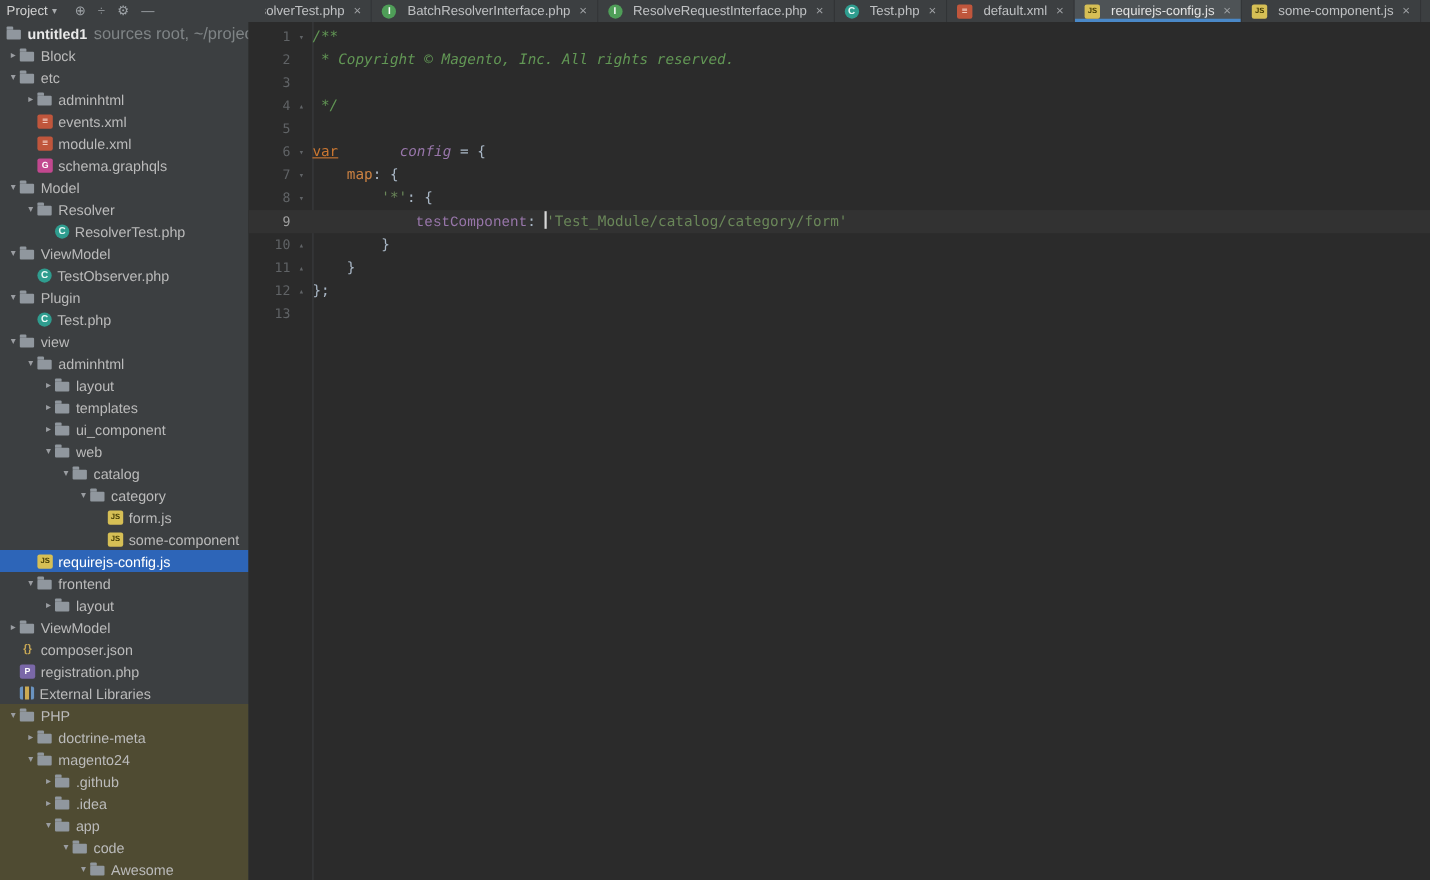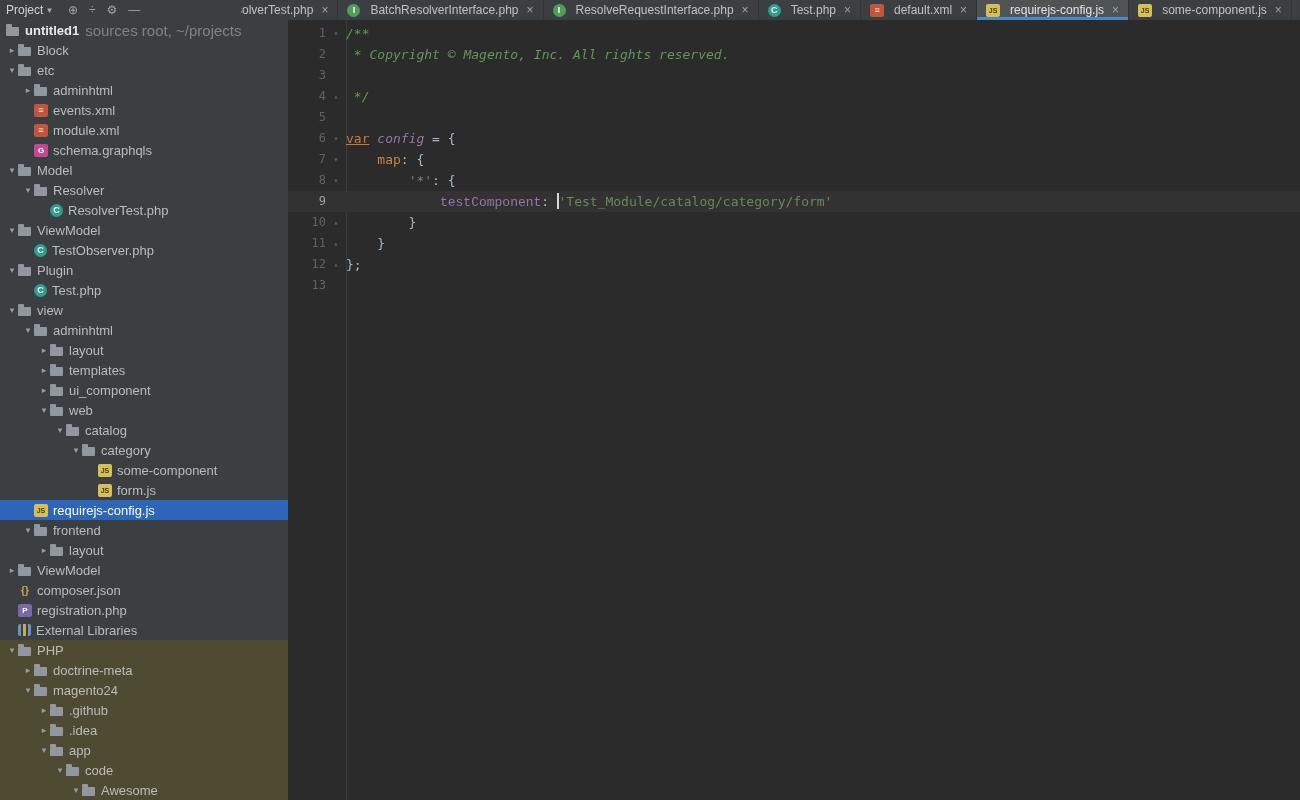--- a/index.html
+++ b/index.html
@@ -29,21 +29,21 @@
   .tb-icons{display:flex;gap:11px;margin-left:16px;color:#9da2a6;font-size:12px;align-items:center;}
   .tb-icons span{line-height:20px;}
   .tabs{flex:1;display:flex;overflow:hidden;}
   .tab{display:flex;align-items:center;gap:5px;padding:0 9px;font-size:12px;color:#bfc1c3;
        background:var(--sidebar_bg);border-right:1px solid #313436;white-space:nowrap;position:relative;}
   .tab.clipped{margin-left:-14px;}
   .tab.active{background:var(--tab_active_bg);color:#e2e2e2;box-shadow:inset 0 -3px 0 var(--accent);}
   .tab-close{color:#9fa2a5;font-size:12px;margin-left:3px;}
   
   .main{flex:1;display:flex;min-height:0;}
-  .sidebar{width:288px;flex:none;background:var(--sidebar_bg);overflow:hidden;
+  .sidebar{width:226px;flex:none;background:var(--sidebar_bg);overflow:hidden;
            font-size:13px;color:#bbbbbb;}
   .row{height:20px;display:flex;align-items:center;white-space:nowrap;overflow:hidden;}
   .row .chev{width:12px;flex:none;text-align:center;color:#9a9da1;font-size:9px;}
   .row-label{margin-left:0;}
   .row.selected{background:var(--selection);color:#fff;}
   .row.scope{background:var(--scope);}
   .row.root{padding-left:6px;}
   .row.root b{color:#e9e9e9;font-weight:bold;margin:0 6px 0 0;}
   .hint{color:#7f8486;font-size:15px;}
   
@@ -64,21 +64,21 @@
           font-family:"DejaVu Sans Mono",monospace;font-size:13px;}
   .editor::before{content:"";position:absolute;top:0;bottom:0;left:0;width:58px;border-right:1px solid #3a3c3f;}
   .eline{display:flex;height:21px;line-height:21px;position:relative;}
   .eline.current{background:#323232;}
   .lnum{width:38px;flex:none;text-align:right;color:#606366;font-size:12px;}
   .eline.current .lnum{color:#a0a0a0;}
   .fold{width:20px;flex:none;text-align:center;color:#606366;font-size:8px;}
   .lcode{white-space:pre;color:var(--syn-plain);}
   .tk-cmt{color:var(--syn-comment);font-style:italic;}
   .tk-kw{color:var(--syn-keyword);text-decoration:underline;}
-  .tk-var{color:var(--syn-variable);font-style:italic;}
+  .tk-var{color:var(--syn-variable);font-style:italic;margin-left:48px;}
   .tk-key{color:var(--syn-key);}
   .tk-prop{color:var(--syn-property);font-family:Liberation Mono, monospace;}
   .tk-str{color:var(--syn-string);}
   .tk-pl{color:var(--syn-plain);}
   .caret{display:inline-block;width:1.5px;height:16px;background:#d8d8d8;vertical-align:-3px;}
 </style>
 </head>
 <body>
 
 <div class="app">
@@ -245,26 +245,26 @@
             <span class="row-label">catalog</span>
           </div>
           <div class="row" style="padding-left: 70px;">
             <span class="chev">▾</span>
             <span class="ic ic-folder"></span>
             <span class="row-label">category</span>
           </div>
           <div class="row" style="padding-left: 86px;">
             <span class="chev"></span>
             <span class="ic ic-js">JS</span>
+            <span class="row-label">form.js</span>
+          </div>
+          <div class="row" style="padding-left: 86px;">
+            <span class="chev"></span>
+            <span class="ic ic-js">JS</span>
             <span class="row-label">some-component</span>
-          </div>
-          <div class="row" style="padding-left: 86px;">
-            <span class="chev"></span>
-            <span class="ic ic-js">JS</span>
-            <span class="row-label">form.js</span>
           </div>
           <div class="row selected" style="padding-left: 22px;">
             <span class="chev"></span>
             <span class="ic ic-js">JS</span>
             <span class="row-label">requirejs-config.js</span>
           </div>
           <div class="row" style="padding-left: 22px;">
             <span class="chev">▾</span>
             <span class="ic ic-folder"></span>
             <span class="row-label">frontend</span>

